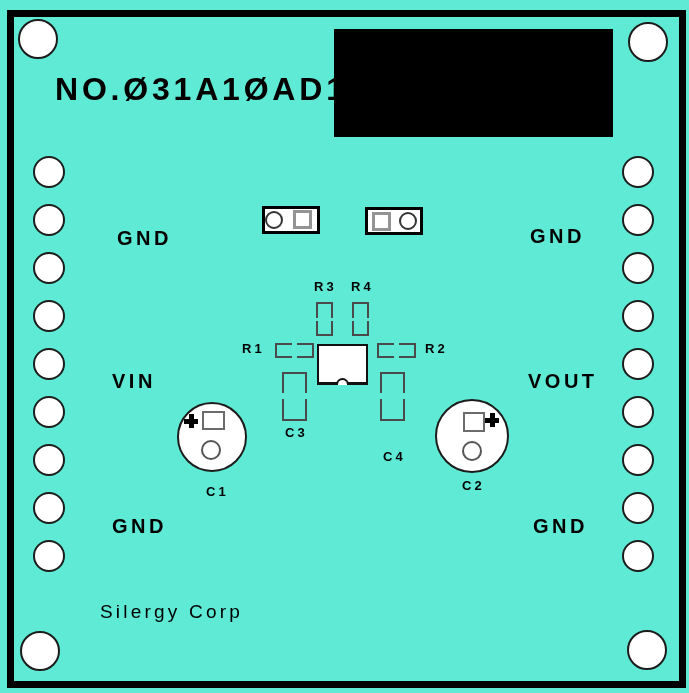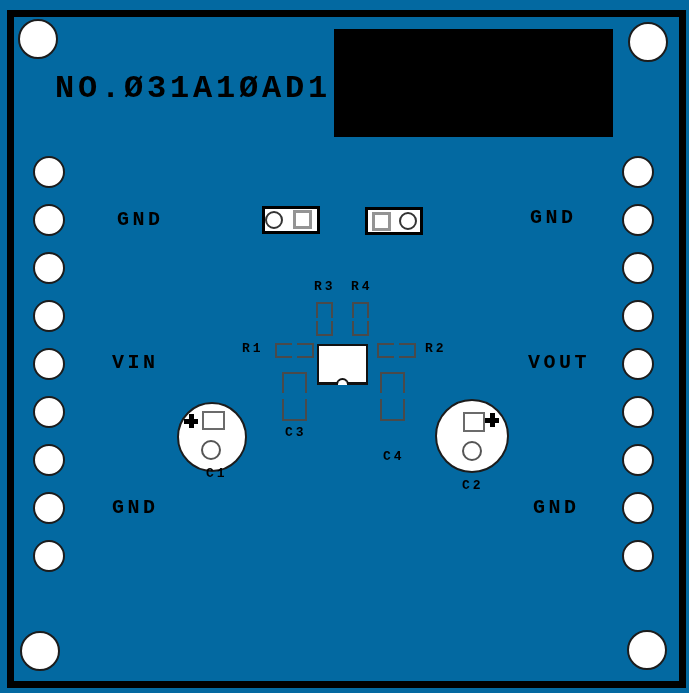--- a/index.html
+++ b/index.html
@@ -1,31 +1,31 @@
 <!DOCTYPE html>
 <html><head>
 <meta charset="utf-8">
 <style>
   html,body{margin:0;padding:0;background:#fff;}
   #stage{
-    position:relative;width:689px;height:693px;background:#0369a1;overflow:hidden;
-    font-family:Liberation Mono, monospace; color:#000;
+    position:relative;width:689px;height:693px;background:#5eead4;overflow:hidden;
+    font-family:Liberation Sans, sans-serif; color:#000;
   }
   .abs{position:absolute;box-sizing:border-box;}
   
   .outline{left:7px;top:10px;width:679px;height:678px;border:7px solid #000;}
   
   .hole{border:2px solid #1c1c1c;border-radius:50%;background:#fff;box-sizing:border-box;position:absolute;}
   .corner{width:40px;height:40px;}
   .pin{width:32px;height:32px;}
   
   .label-block{left:334px;top:29px;width:279px;height:108px;background:#000;}
   
   .silk-lg{font-size:32px;font-weight:bold;letter-spacing:3.8px;line-height:34px;white-space:nowrap;}
-  .silk-md{font-size:20px;font-weight:bold;letter-spacing:3.5px;line-height:22px;white-space:nowrap;}
+  .silk-md{font-size:20px;font-weight:bold;letter-spacing:3.5px;line-height:22px;white-space:nowrap;margin-top:18px;}
   .silk-sm{font-size:13px;font-weight:bold;letter-spacing:3px;line-height:14px;white-space:nowrap;}
   .silk-ft{font-size:19px;font-weight:normal;letter-spacing:3.2px;line-height:22px;white-space:nowrap;}
   
   .jumper{border:3px solid #000;background:#fff;}
   .j-circle{border:2px solid #333;border-radius:50%;width:18px;height:18px;}
   .j-square{border:3px solid #949494;width:19px;height:19px;}
   
   .pad{border:2px solid #4a4a4a;background:transparent;}
   .open-b{border-bottom:none;}
   .open-t{border-top:none;}
@@ -116,23 +116,24 @@
   <div class="abs pad open-b" style="left:380px;top:372px;width:25px;height:21px;"></div>
   <div class="abs pad open-t" style="left:380px;top:399px;width:25px;height:22px;"></div>
   <div class="abs silk-sm" style="left:285px;top:426px;">C3</div>
   <div class="abs silk-sm" style="left:383px;top:426px;margin-top:24px;">C4</div>
 
   <div class="abs cap" style="left:177px;top:402px;width:70px;height:70px;"></div>
   <div class="abs plusbar" style="left:184px;top:419px;width:14px;height:5px;"></div>
   <div class="abs plusbar" style="left:189px;top:414px;width:5px;height:14px;"></div>
   <div class="abs cap-square" style="left:202px;top:411px;width:23px;height:19px;"></div>
   <div class="abs cap-round" style="left:201px;top:440px;width:20px;height:20px;"></div>
-  <div class="abs silk-sm" style="left:206px;top:467px;">C1</div>
+  <div class="abs silk-sm" style="left:206px;top:485px;">C1</div>
 
   <div class="abs cap" style="left:435px;top:399px;width:74px;height:74px;"></div>
   <div class="abs cap-square" style="left:463px;top:412px;width:22px;height:20px;"></div>
   <div class="abs plusbar" style="left:485px;top:418px;width:14px;height:5px;"></div>
   <div class="abs plusbar" style="left:490px;top:413px;width:5px;height:14px;"></div>
   <div class="abs cap-round" style="left:462px;top:441px;width:20px;height:20px;"></div>
   <div class="abs silk-sm" style="left:462px;top:479px;">C2</div>
 
+  <div class="abs silk-ft" style="left:100px;top:601px;">Silergy Corp</div>
 
 </div>
 
 </body></html>

